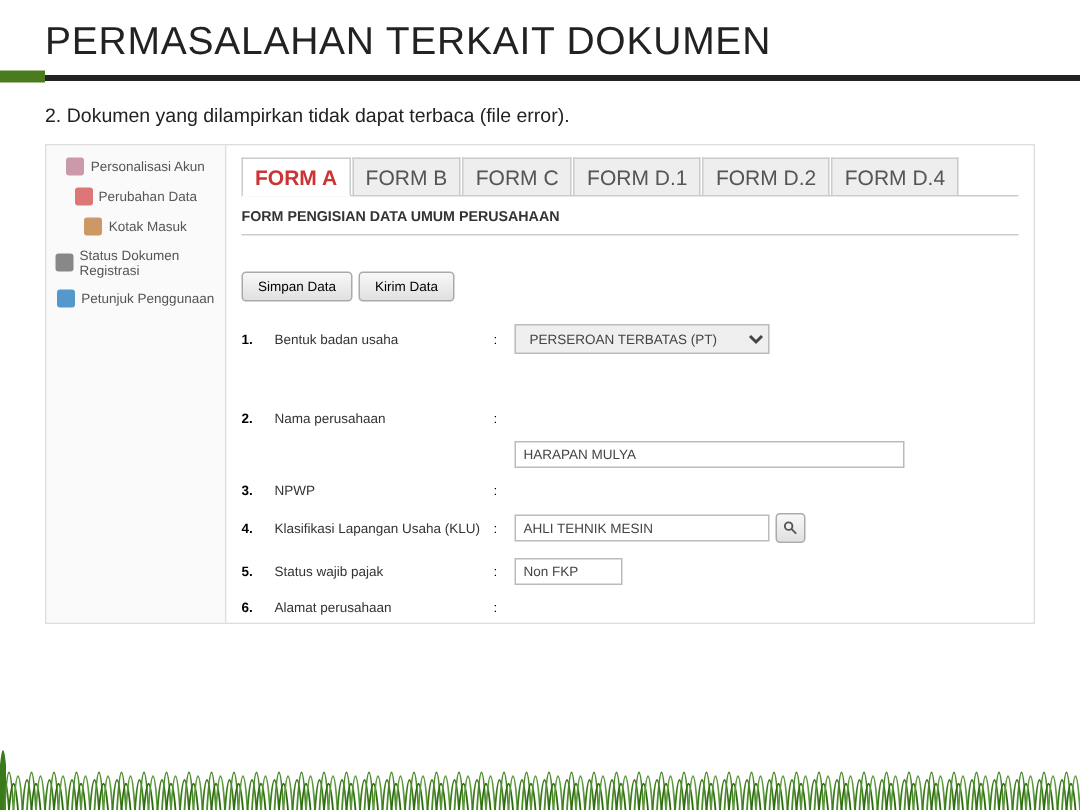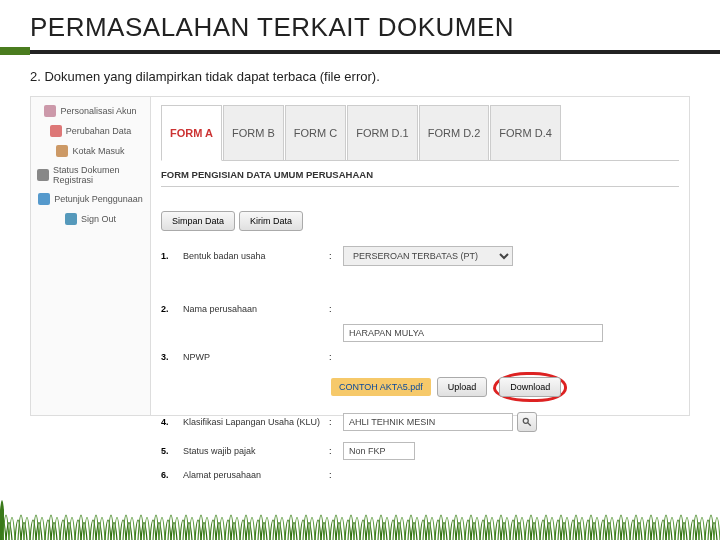--- a/index.html
+++ b/index.html
@@ -81,23 +81,23 @@
     flex: 1;
     background: #fff;
     padding: 8px 10px;
   }
   .tabs {
     display: flex;
     border-bottom: 1px solid #ccc;
     gap: 1px;
   }
   .tab {
-    padding: 21px 8px;
+    padding: 4px 8px;
     background: #eee;
-    font-size: 11px;
+    font-size: 14px;
     color: #555;
     border: 1px solid #ccc;
     border-bottom: none;
     cursor: pointer;
     white-space: nowrap;
   }
   .tab.active {
     background: #fff;
     color: #c33;
     font-weight: bold;
@@ -218,24 +218,20 @@
       <span>Kotak Masuk</span>
     </div>
     <div class="sidebar-item">
       <span class="ico doc"></span>
       <span>Status Dokumen Registrasi</span>
     </div>
     <div class="sidebar-item">
       <span class="ico help"></span>
       <span>Petunjuk Penggunaan</span>
     </div>
-    <div class="sidebar-item">
-      <span class="ico exit"></span>
-      <span>Sign Out</span>
-    </div>
   </div>
 
   <div class="main">
     <div class="tabs">
       <div class="tab active">FORM A</div>
       <div class="tab">FORM B</div>
       <div class="tab">FORM C</div>
       <div class="tab">FORM D.1</div>
       <div class="tab">FORM D.2</div>
       <div class="tab">FORM D.4</div>
@@ -267,27 +263,20 @@
         <input class="input" style="width: 260px; margin-top: 48px;" value="HARAPAN MULYA">
       </div>
     </div>
 
     <div class="form-row">
       <div class="num">3.</div>
       <div class="label">NPWP</div>
       <div class="colon">:</div>
     </div>
 
-    <div class="form-row" style="padding-left:170px">
-      <span class="file-box">CONTOH AKTA5.pdf</span>
-      <button class="btn">Upload</button>
-      <span class="circle-highlight">
-        <button class="btn">Download</button>
-      </span>
-    </div>
 
     <div class="form-row">
       <div class="num">4.</div>
       <div class="label">Klasifikasi Lapangan Usaha (KLU)</div>
       <div class="colon">:</div>
       <div class="field" style="display:flex;gap:4px;align-items:center">
         <input class="input" style="width: 170px;" value="AHLI TEHNIK MESIN">
         <span class="search-ico">
           <svg viewBox="0 0 16 16">
               <circle cx="6" cy="6" r="4" fill="none" stroke="#555" stroke-width="2"></circle>

